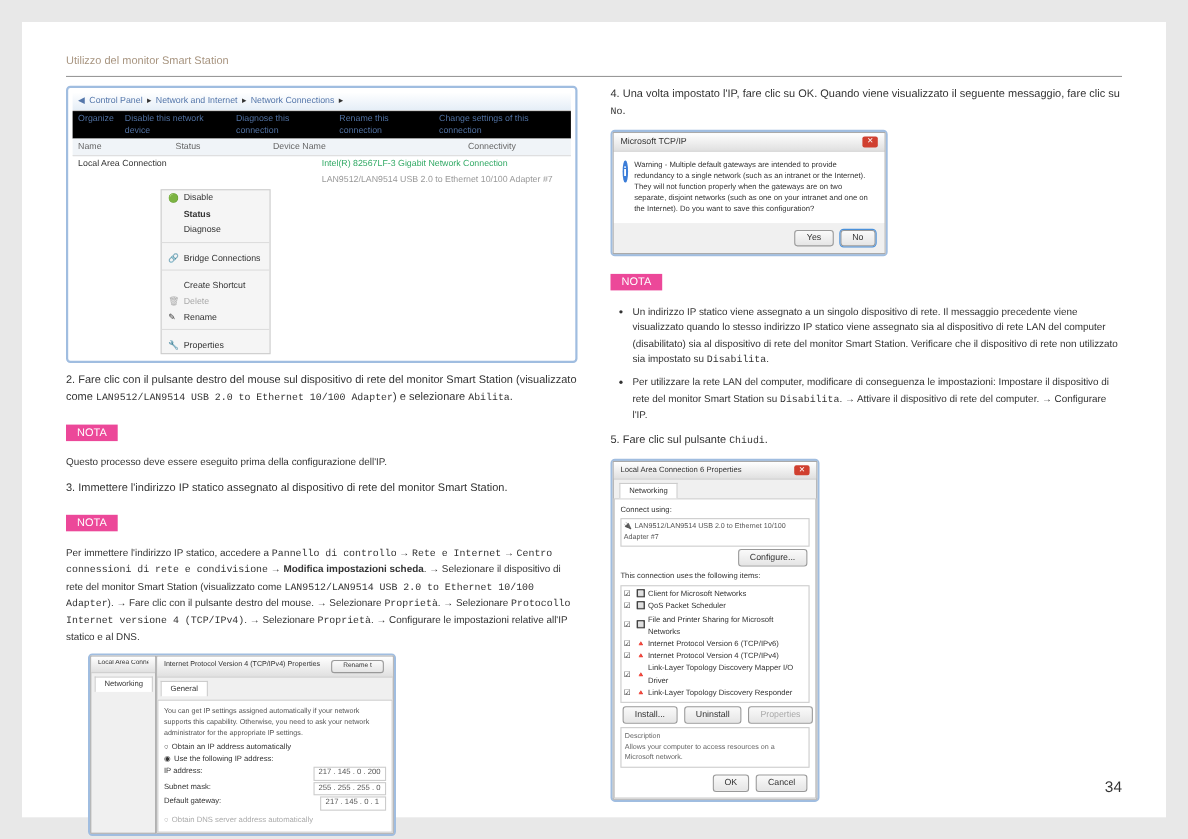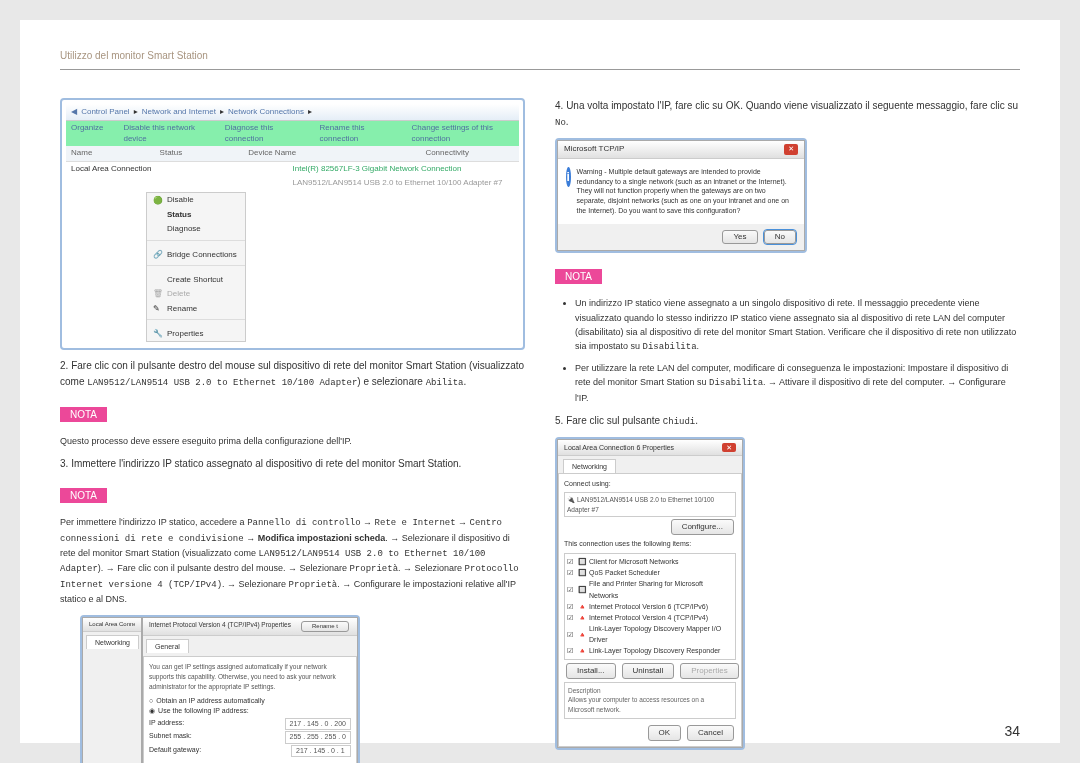--- a/index.html
+++ b/index.html
@@ -1,43 +1,43 @@
 <!DOCTYPE html>
 <html><head>
 <meta charset="utf-8">
 <style>
 *{box-sizing:border-box;margin:0;padding:0}
 body{background:#e8e8e8;font-family:Arial,sans-serif;font-size:10px;color:#333;display:flex;justify-content:center;padding:20px 0}
 .page{background:#fff;width:1040px;height:723px;padding:30px 40px;position:relative}
-.header{color:#a89580;font-size:10px;padding-bottom:8px;border-bottom:1px solid #999;margin-bottom:20px}
+.header{color:#a89580;font-size:10px;padding-bottom:8px;border-bottom:1px solid #999;}
 .columns{display:flex;gap:30px}
 .col{flex:1}
 .nota{display:inline-block;background:#ec4899;color:#fff;padding:2px 10px;font-size:10px;margin:8px 0}
 .step{margin:8px 0;line-height:1.6;font-size:10px}
 .note-text{font-size:9px;line-height:1.6;margin:4px 0;color:#333}
 .bullet-list{list-style:disc;margin-left:20px;font-size:9px;line-height:1.6;margin-top:4px}
 .bullet-list li{margin-bottom:6px}
 .mono{font-family:'Courier New',monospace;font-size:9px}
 .screenshot{border:2px solid #a0bde0;border-radius:4px;background:#fff;margin:8px 0;padding:4px;font-size:8px;line-height:1.3}
 .winheader{background:linear-gradient(#fff,#e5eef7);border-bottom:1px solid #ccc;padding:3px 5px;font-size:8px;display:flex;align-items:center;gap:4px}
 .crumb{color:#5577aa}
-.toolbar-row{background:#86efac;padding:2px 5px;font-size:8px;color:#5070a0;display:flex;gap:20px}
+.toolbar-row{background:#000000;padding:2px 5px;font-size:8px;color:#5070a0;display:flex;gap:10px}
 .table-head{display:flex;padding:2px 5px;background:#f0f4f8;color:#666;font-size:8px;border-bottom:1px solid #ddd}
 .table-head span{flex:1}
 .table-row{display:flex;padding:2px 5px;font-size:8px}
 .context-menu{background:#f5f5f5;border:1px solid #ccc;margin:2px 0 2px 80px;width:100px;font-size:8px}
 .context-menu div{padding:2px 6px;display:flex;align-items:center;gap:4px}
 .ic{width:10px;height:10px;display:inline-block}
 .dialog{border:1px solid #aaa;background:#f0f0f0;font-size:8px}
 .dialog-title{background:linear-gradient(#fff,#e0e0e0);padding:3px 6px;display:flex;justify-content:space-between;border-bottom:1px solid #ccc}
 .close-x{background:#d04030;color:#fff;padding:0 4px;border-radius:2px;font-size:7px}
 .btn{display:inline-block;background:linear-gradient(#fafafa,#e5e5e5);border:1px solid #999;padding:1px 10px;font-size:8px;border-radius:3px;margin:0 2px}
 .dialog-body{padding:8px;background:#fff}
 .info-icon{display:inline-block;width:20px;height:20px;background:#3b7dd8;border-radius:50%;color:#fff;text-align:center;line-height:20px;font-weight:bold;font-size:12px;margin-right:6px;vertical-align:top}
-.page-num{position:absolute;bottom:4px;right:40px;font-size:14px;color:#333}
+.page-num{position:absolute;bottom:20px;right:40px;font-size:14px;color:#333}
 .prop-dialog{width:180px;margin-left:20px}
 .tab{display:inline-block;background:#fff;border:1px solid #ccc;border-bottom:none;padding:2px 8px;font-size:7px}
 .prop-body{background:#fff;border:1px solid #ccc;padding:5px;font-size:7px;line-height:1.5}
 .field-row{display:flex;justify-content:space-between;margin:1px 0;font-size:7px}
 .field-val{border:1px solid #ccc;padding:0 4px;min-width:60px;text-align:left;color:#555}
 .radio{margin-right:3px}
 .chk{margin-right:3px}
 .divider{border-top:1px solid #ddd;margin:3px 0}
 .items-list{font-size:7px;line-height:1.6;margin:3px 0}
 .items-list div{display:flex;align-items:center;gap:2px}

